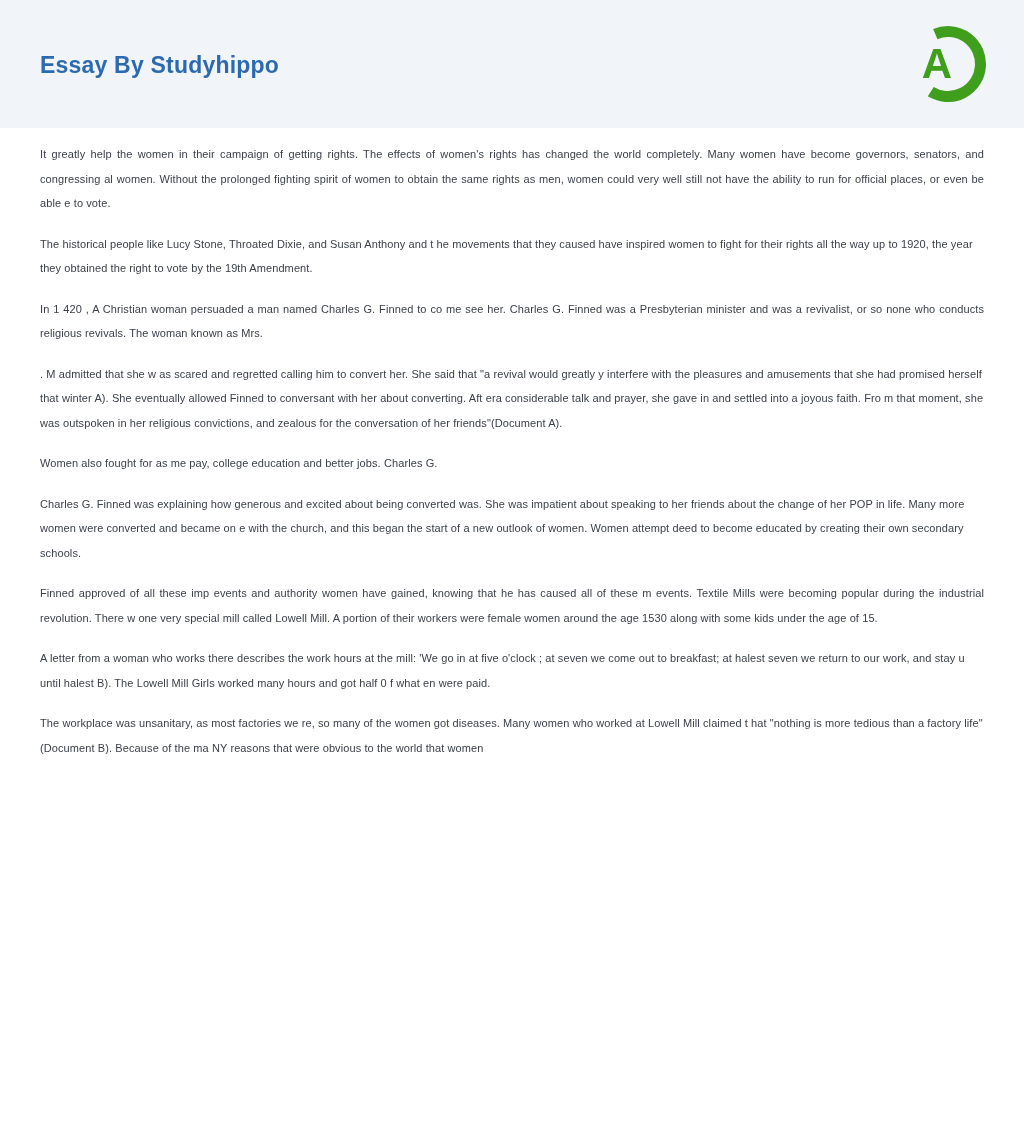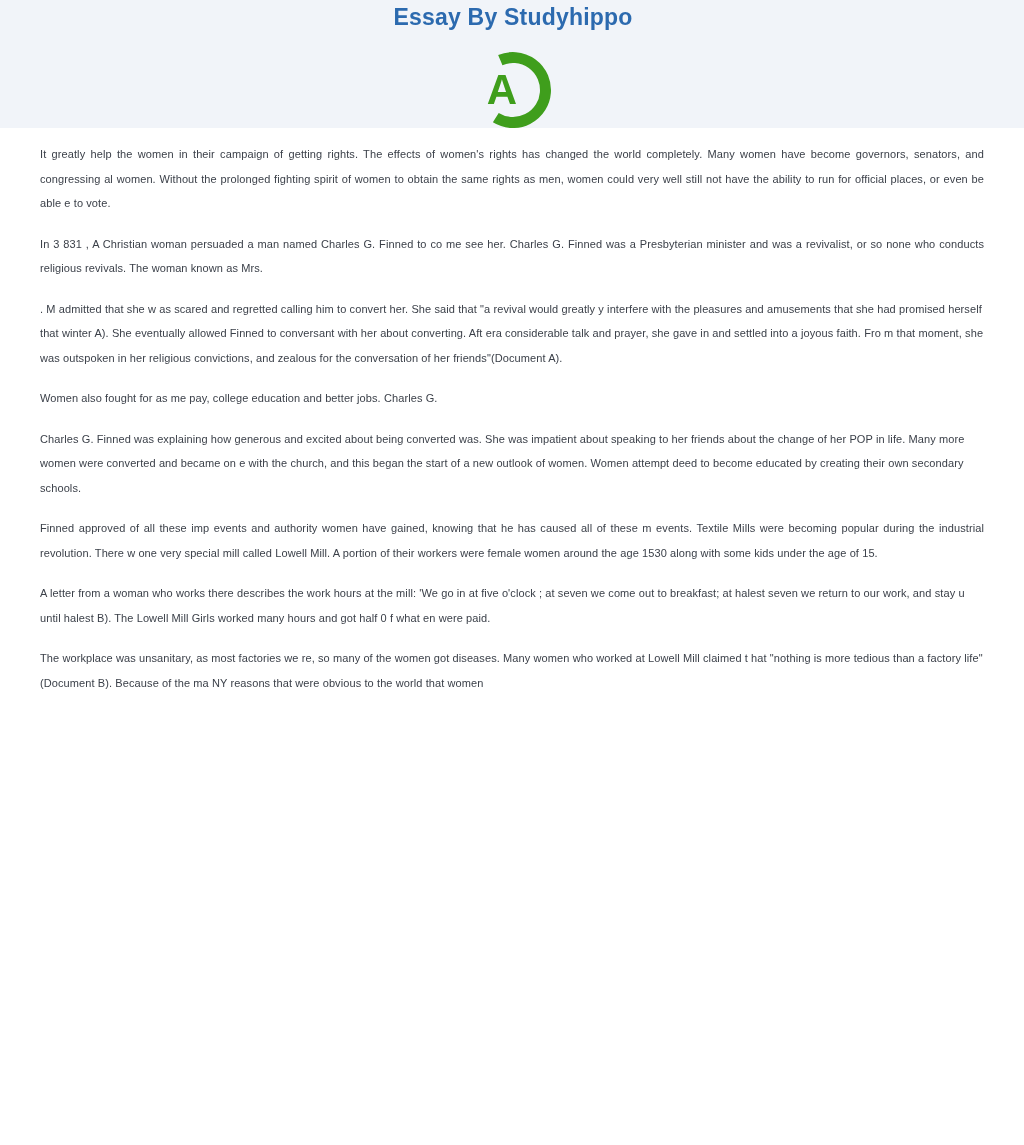--- a/index.html
+++ b/index.html
@@ -15,21 +15,20 @@
     width:1024px;height:1145px;
     background:#ffffff;
     font-family:"Liberation Sans",sans-serif;
     overflow:hidden;
   }
   .page-header{
     width:100%;height:128px;
     background:var(--header-bg);
     display:flex;align-items:center;justify-content:space-between;
     padding:0 38px 0 40px;
-    flex-direction:column;
   }
   .header-left{display:flex;flex-direction:column;gap:13px;padding-top:4px;}
   .site-title{
     color:var(--accent-blue);
     font-size:23px;font-weight:700;
     letter-spacing:0.2px;
     line-height:1.2;
   }
   .page-url{
     color:var(--accent-blue);
@@ -70,20 +69,21 @@
   </div>
   <svg class="logo" viewBox="0 0 76 76" aria-hidden="true">
     <path d="M 25.3 8.1 A 32.5 32.5 0 1 1 20.8 65.6" fill="none" stroke="var(--logo-green)" stroke-width="11" stroke-linecap="butt"></path>
     <text x="27" y="52" text-anchor="middle" font-family="Liberation Sans, sans-serif" font-size="42" font-weight="bold" fill="var(--logo-green)">A</text>
   </svg>
 </header>
 
 <main class="content">
 
   <p class="essay-paragraph justified">It greatly help the women in their campaign of getting rights. The effects of women's rights has changed the world completely. Many women have become governors, senators, and congressing al women. Without the prolonged fighting spirit of women to obtain the same rights as men, women could very well still not have the ability to run for official places, or even be able e to vote.</p>
-  <p class="essay-paragraph justified">In 3 831 , A Christian woman persuaded a man named Charles G. Finned to co me see her. Charles G. Finned was a Presbyterian minister and was a revivalist, or so none who conducts religious revivals. The woman known as Mrs.</p>
+  <p class="essay-paragraph">The historical people like Lucy Stone, Throated Dixie, and Susan Anthony and t he movements that they caused have inspired women to fight for their rights all the way up to 1920, the year they obtained the right to vote by the 19th Amendment.</p>
+  <p class="essay-paragraph justified">In 1 420 , A Christian woman persuaded a man named Charles G. Finned to co me see her. Charles G. Finned was a Presbyterian minister and was a revivalist, or so none who conducts religious revivals. The woman known as Mrs.</p>
   <p class="essay-paragraph">. M admitted that she w as scared and regretted calling him to convert her. She said that "a revival would greatly y interfere with the pleasures and amusements that she had promised herself that winter A). She eventually allowed Finned to conversant with her about converting. Aft era considerable talk and prayer, she gave in and settled into a joyous faith. Fro m that moment, she was outspoken in her religious convictions, and zealous for the conversation of her friends"(Document A).</p>
   <p class="essay-paragraph">Women also fought for as me pay, college education and better jobs. Charles G.</p>
   <p class="essay-paragraph">Charles G. Finned was explaining how generous and excited about being converted was. She was impatient about speaking to her friends about the change of her POP in life. Many more women were converted and became on e with the church, and this began the start of a new outlook of women. Women attempt deed to become educated by creating their own secondary schools.</p>
   <p class="essay-paragraph justified">Finned approved of all these imp events and authority women have gained, knowing that he has caused all of these m events. Textile Mills were becoming popular during the industrial revolution. There w one very special mill called Lowell Mill. A portion of their workers were female women around the age 1530 along with some kids under the age of 15.</p>
   <p class="essay-paragraph">A letter from a woman who works there describes the work hours at the mill: 'We go in at five o'clock ; at seven we come out to breakfast; at halest seven we return to our work, and stay u until halest B). The Lowell Mill Girls worked many hours and got half 0 f what en were paid.</p>
   <p class="essay-paragraph">The workplace was unsanitary, as most factories we re, so many of the women got diseases. Many women who worked at Lowell Mill claimed t hat "nothing is more tedious than a factory life"(Document B). Because of the ma NY reasons that were obvious to the world that women</p>
 </main>
 
 </body></html>

